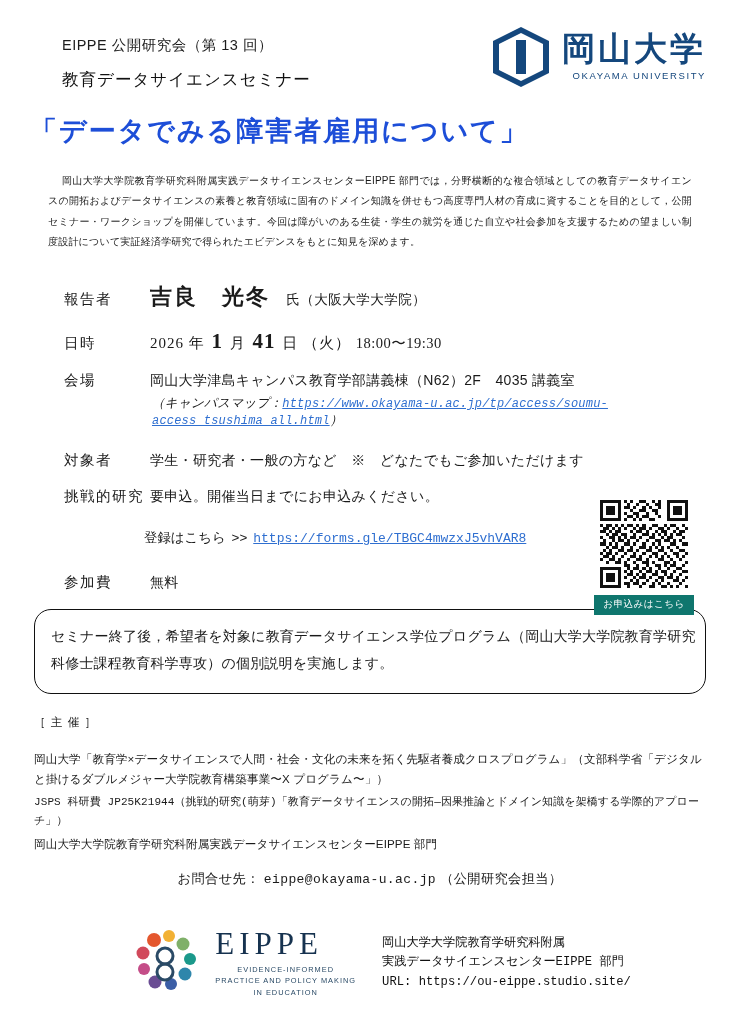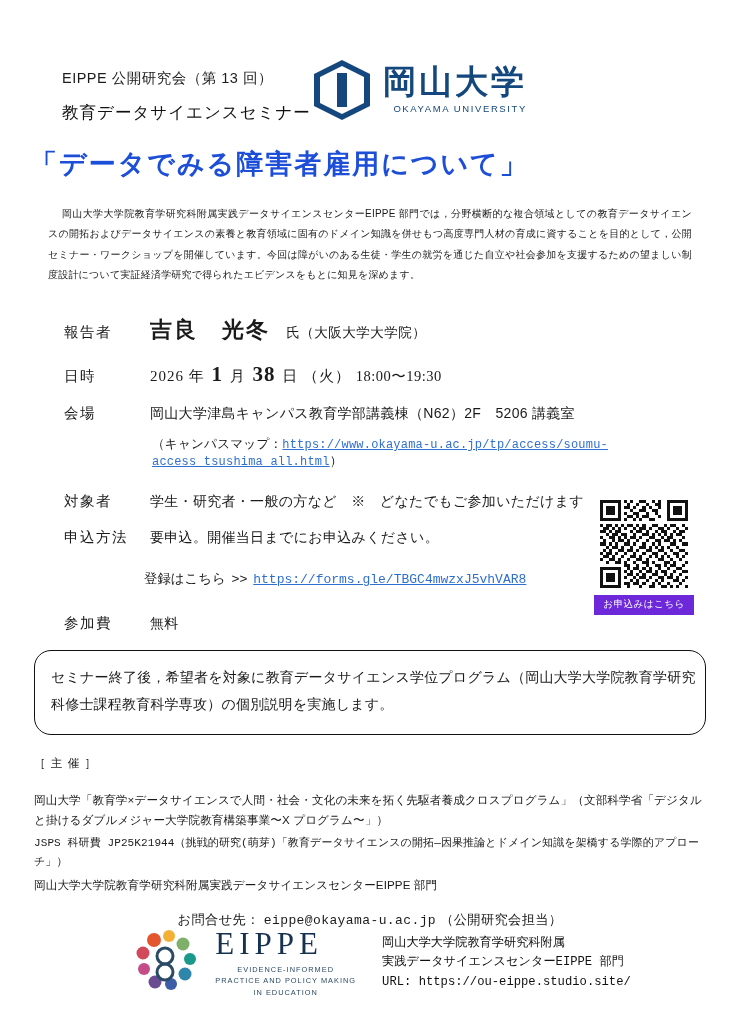--- a/index.html
+++ b/index.html
@@ -9,21 +9,21 @@
     height: 1024px;
     background: #ffffff;
     font-family: "Liberation Sans", sans-serif;
     color: #1a1a1a;
     position: relative;
     overflow: hidden;
   }
   .page { position: relative; width: 740px; height: 1024px; padding: 26px 30px 0 30px; }
 
   
-  .header { display: flex; justify-content: flex-start; align-items: flex-start; margin-top: 33px; }
+  .header { display: flex; justify-content: space-between; align-items: flex-start; }
   .header-left { padding-left: 32px; padding-top: 10px; }
   .hl-line1 { font-size: 14.5px; letter-spacing: .5px; color: #1c1c1c; }
   .hl-line2 { font-size: 16.5px; letter-spacing: 1px; margin-top: 14px; color: #111; }
 
   .logo { display: flex; align-items: center; gap: 10px; padding-right: 4px; }
   .logo-mark { width: 62px; height: 62px; position: relative; }
   .logo-text { line-height: 1; }
   .logo-jp { font-family: "Liberation Serif", serif; font-size: 33px; letter-spacing: 3px; color: #14477d; font-weight: 600; }
   .logo-en { font-size: 9.5px; letter-spacing: 1.6px; color: #14477d; margin-top: 5px; text-align: right; }
 
@@ -55,32 +55,32 @@
   .row-label { width: 86px; flex: 0 0 86px; font-size: 14.5px; letter-spacing: 1.5px; }
   .row-value { font-size: 14px; letter-spacing: .3px; }
 
   .speaker-name { font-family: "Liberation Serif", serif; font-size: 22px; font-weight: bold; letter-spacing: 2px; }
   .speaker-suffix { font-size: 13.5px; margin-left: 12px; letter-spacing: .5px; }
 
   .date-value { font-family: "Liberation Serif", serif; font-size: 15px; letter-spacing: 1px; }
   .date-value .big { font-size: 21px; font-weight: bold; padding: 0 2px; }
   .date-value .time { font-size: 14.5px; letter-spacing: .5px; }
 
-  .venue-sub { margin: 13px 0 0 2px; font-size: 12.6px; letter-spacing: .2px; }
+  .venue-sub { margin: 5px 0 0 2px; font-size: 12.6px; letter-spacing: .2px; font-style: italic; }
   .mono-link { font-family: "Liberation Mono", monospace; color: #2f6fd0; font-size: 12px; text-decoration: underline; }
 
   .apply-link-row { margin: 23px 0 0 114px; font-size: 13.4px; }
   .apply-link-row .arrow { letter-spacing: 0; padding: 0 6px; }
   .apply-link-row .mono-link { font-size: 13px; }
 
   
   .qr-block { position: absolute; right: 44px; top: 500px; width: 96px; }
   .qr-img { width: 88px; height: 88px; display: block; }
   .qr-caption {
-    margin-top: 7px; background: #6d28d9; color: #fff; font-size: 9.6px;
+    margin-top: 7px; background: #0f766e; color: #fff; font-size: 9.6px;
     text-align: center; padding: 3px 2px 4px; letter-spacing: .4px; width: 100px; margin-left: -6px;
   }
 
   
   .notice {
     margin: 16px 4px 0 4px;
     border: 1.3px solid #111;
     border-radius: 17px;
     padding: 13px 4px 15px 16px;
     font-size: 14px;
@@ -145,44 +145,44 @@
         <span class="speaker-suffix">氏（大阪大学大学院）</span>
       </div>
     </div>
 
     <div class="row">
       <div class="row-label">日時</div>
       <div class="row-value date-value">
         <span>2026 年</span>
         <span class="big">1</span>
         <span>月</span>
-        <span class="big">38</span>
+        <span class="big">41</span>
         <span>日</span>
         <span>（火）</span>
         <span class="time">18:00〜19:30</span>
       </div>
     </div>
 
     <div class="row">
       <div class="row-label">会場</div>
       <div class="row-value">
-        <div>岡山大学津島キャンパス教育学部講義棟（N62）2F　5206 講義室</div>
+        <div>岡山大学津島キャンパス教育学部講義棟（N62）2F　4035 講義室</div>
         <div class="venue-sub">
           <span>（キャンパスマップ：</span><a class="mono-link" href="#">https://www.okayama-u.ac.jp/tp/access/soumu-access_tsushima_all.html</a><span>）</span>
         </div>
       </div>
     </div>
 
     <div class="row" style="margin-top:22px">
       <div class="row-label">対象者</div>
       <div class="row-value">学生・研究者・一般の方など　※　どなたでもご参加いただけます</div>
     </div>
 
     <div class="row">
-      <div class="row-label">申込方法</div>
+      <div class="row-label">挑戦的研究</div>
       <div class="row-value">要申込。開催当日までにお申込みください。</div>
     </div>
   </div>
 
   <div class="apply-link-row">
     <span>登録はこちら</span><span class="arrow">&gt;&gt;</span><a class="mono-link" href="#">https://forms.gle/TBGC4mwzxJ5vhVAR8</a>
   </div>
 
   <div class="details" style="margin-top:26px">
     <div class="row">

